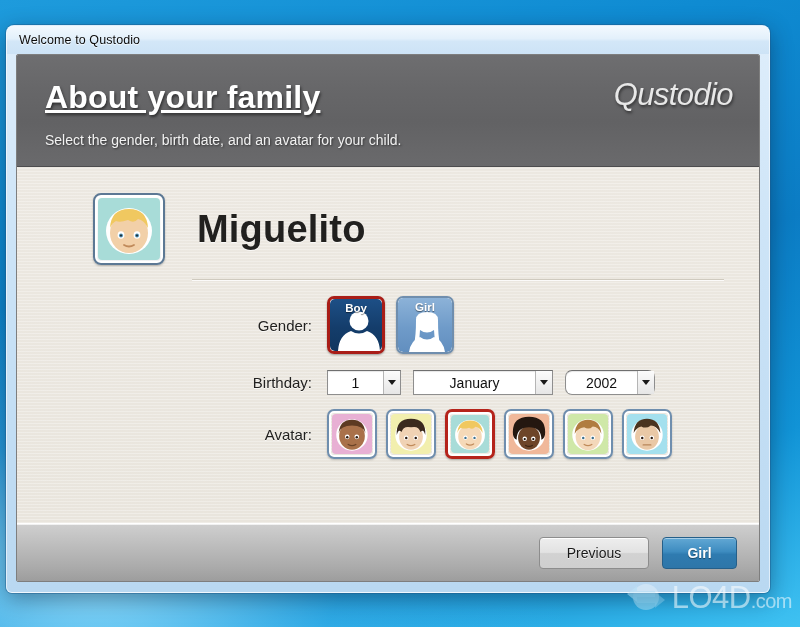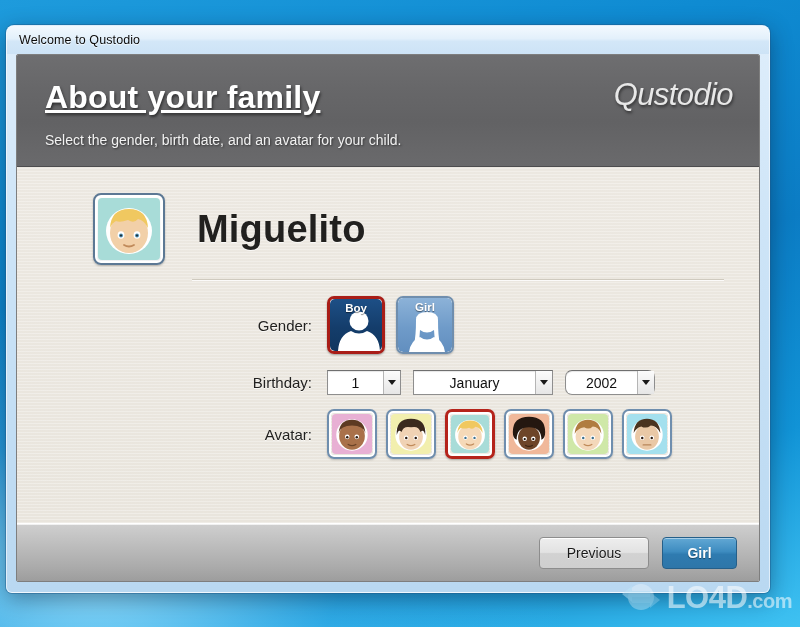--- a/index.html
+++ b/index.html
@@ -297,21 +297,20 @@
     align-items: center;
     opacity: 0.55;
     pointer-events: none;
   }
   .wm-mark { margin-right: 5px; }
   .wm-text {
     font-size: 31px;
     color: #ffffff;
     letter-spacing: -0.5px;
     line-height: 1;
-    font-weight: bold;
   }
   .wm-text .dom { font-size: 20px; }
 </style>
 </head>
 <body>
 
 <div class="window">
 
   <div class="titlebar">
     <span class="title-text">Welcome to Qustodio</span>

